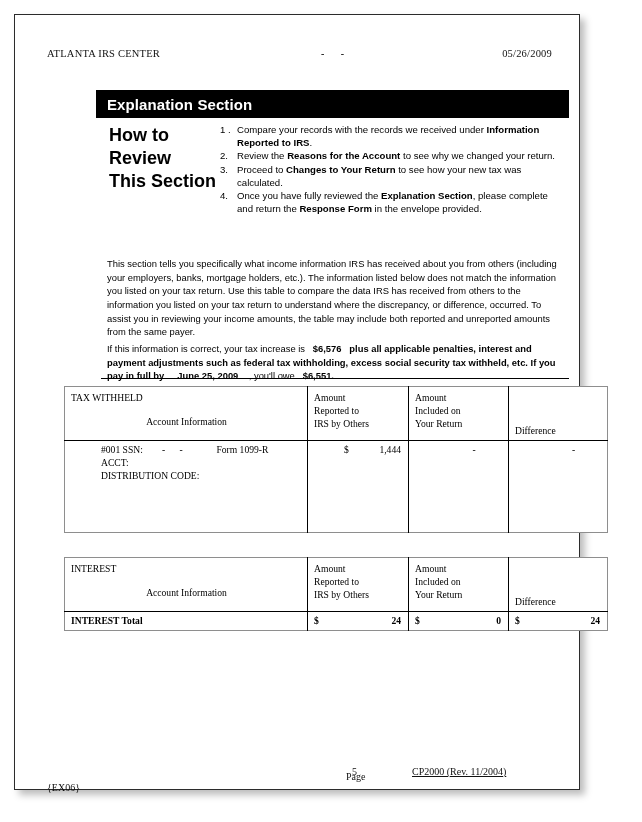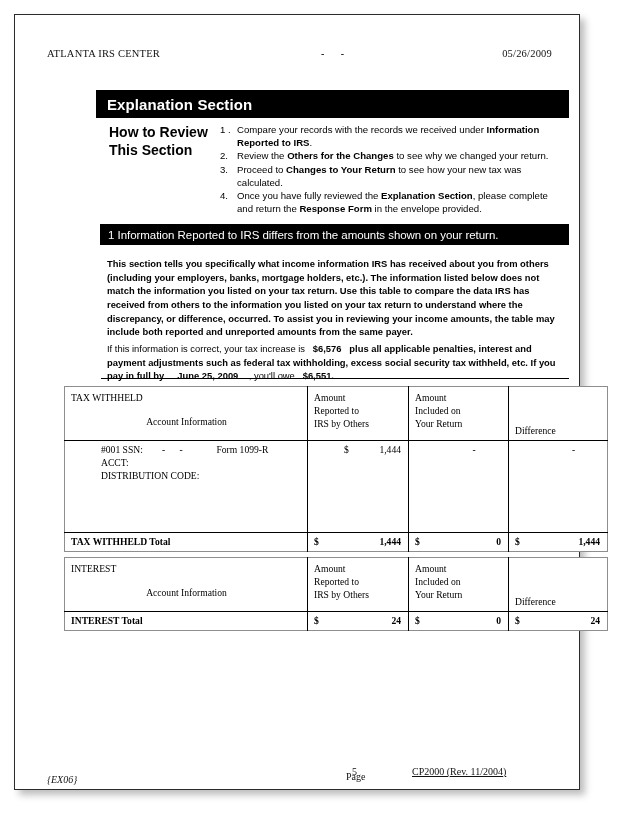--- a/index.html
+++ b/index.html
@@ -90,21 +90,21 @@
     box-sizing: border-box;
     letter-spacing: -0.05px;
   }
 
   
   .how-to-title {
     position: absolute;
     left: 94px;
     top: 109px;
     width: 120px;
-    font-size: 14px;
+    font-size: 18px;
     font-weight: bold;
     line-height: 1.28;
     color: #000;
   }
   .how-to-list {
     position: absolute;
     left: 205px;
     top: 109px;
     width: 345px;
     margin: 0;
@@ -130,21 +130,20 @@
 
   
   .para-block {
     position: absolute;
     left: 92px;
     width: 455px;
     font-size: 9.4px;
     line-height: 1.45;
     color: #000;
     text-align: left;
-    font-weight: bold;
   }
   .para-1 { top: 242px; }
   .para-2 { top: 327px; font-weight: bold; }
   .para-2 .lead { font-weight: normal; }
   .amt-gap { display: inline-block; }
 
   .rule-black {
     position: absolute;
     left: 86px;
     top: 363px;
@@ -232,21 +231,21 @@
   
   .doc-footer {
     position: absolute;
     left: 32px;
     top: 751px;
     width: 505px;
     font-family: "Liberation Serif", serif;
     font-size: 10px;
     color: #111;
   }
-  .doc-footer .ex { position: absolute; left: 0; top: 8px; font-style: italic; }
+  .doc-footer .ex { position: absolute; left: 0; top: 16px; }
   .doc-footer .pg-label { position: absolute; left: 268px; top: 5px; margin-left: 31px; }
   .doc-footer .pg-num { position: absolute; left: 305px; top: 0; }
   .doc-footer .form-id { position: absolute; left: 365px; top: 0; text-decoration: underline; }
 </style>
 </head>
 <body>
 
 <div class="page-sheet">
   <div class="page-inner">
 
@@ -261,31 +260,30 @@
     <div class="how-to-title">
       <span>How to Review</span><br>
       <span>This Section</span>
     </div>
 
     <ol class="how-to-list">
       <li>
         <span class="num">1 .</span><span>Compare your records with the records we received under </span><b>Information Reported to IRS</b><span>.</span>
       </li>
       <li>
-        <span class="num">2.</span><span>Review the </span><b>Others for the Changes</b><span> to see why we changed your return.</span>
+        <span class="num">2.</span><span>Review the </span><b>Reasons for the Account</b><span> to see why we changed your return.</span>
       </li>
       <li>
         <span class="num">3.</span><span>Proceed to </span><b>Changes to Your Return</b><span> to see how your new tax was calculated.</span>
       </li>
       <li>
         <span class="num">4.</span><span>Once you have fully reviewed the </span><b>Explanation Section</b><span>, please complete and return the </span><b>Response Form</b><span> in the envelope provided.</span>
       </li>
     </ol>
 
-    <div class="banner banner-section1">1 Information Reported to IRS differs from the amounts shown on your return.</div>
 
     <div class="para-block para-1">This section tells you specifically what income information IRS has received about you from others (including your employers, banks, mortgage holders, etc.). The information listed below does not match the information you listed on your tax return. Use this table to compare the data IRS has received from others to the information you listed on your tax return to understand where the discrepancy, or difference, occurred. To assist you in reviewing your income amounts, the table may include both reported and unreported amounts from the same payer.</div>
 
     <div class="para-block para-2">
       <span class="lead">If this information is correct, your tax increase is</span>
       <span class="amt-gap">&nbsp;&nbsp;</span><span>$6,576</span><span class="amt-gap">&nbsp;&nbsp;&nbsp;</span><span>plus all applicable penalties, interest and payment adjustments such as federal tax withholding, excess social security tax withheld, etc. If you pay in full by</span><span class="amt-gap">&nbsp;&nbsp;&nbsp;&nbsp;&nbsp;</span><span>June 25, 2009</span><span class="amt-gap">&nbsp;&nbsp;&nbsp;&nbsp;</span><span class="lead">, you'll owe</span><span class="amt-gap">&nbsp;&nbsp;&nbsp;</span><span>$6,551</span><span>.</span>
     </div>
 
     <div class="rule-black"></div>
 
@@ -324,41 +322,20 @@
           </td>
           <td>
             <span class="money">
               <span class="sym">$</span>
               <span class="val">1,444</span>
             </span>
           </td>
           <td class="dash-center">-</td>
           <td class="dash-center">-</td>
         </tr>
-        <tr class="total-row">
-          <td class="first">TAX WITHHELD Total</td>
-          <td>
-            <span class="money">
-              <span class="sym">$</span>
-              <span class="val">1,444</span>
-            </span>
-          </td>
-          <td>
-            <span class="money">
-              <span class="sym">$</span>
-              <span class="val">0</span>
-            </span>
-          </td>
-          <td>
-            <span class="money">
-              <span class="sym">$</span>
-              <span class="val">1,444</span>
-            </span>
-          </td>
-        </tr>
       </tbody>
     </table>
 
     <table class="irs-table table-interest">
       <colgroup>
           <col class="c1">
           <col class="c2">
           <col class="c3">
           <col class="c4">
         </colgroup>

